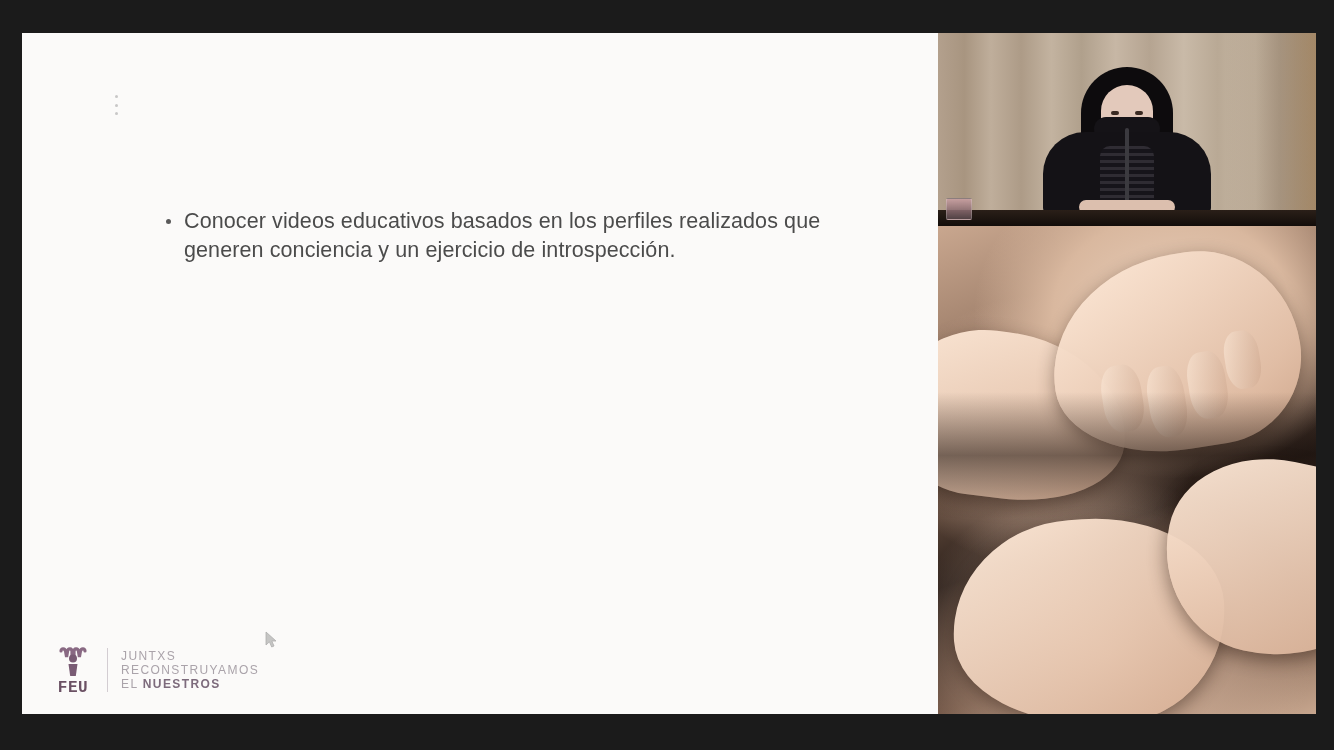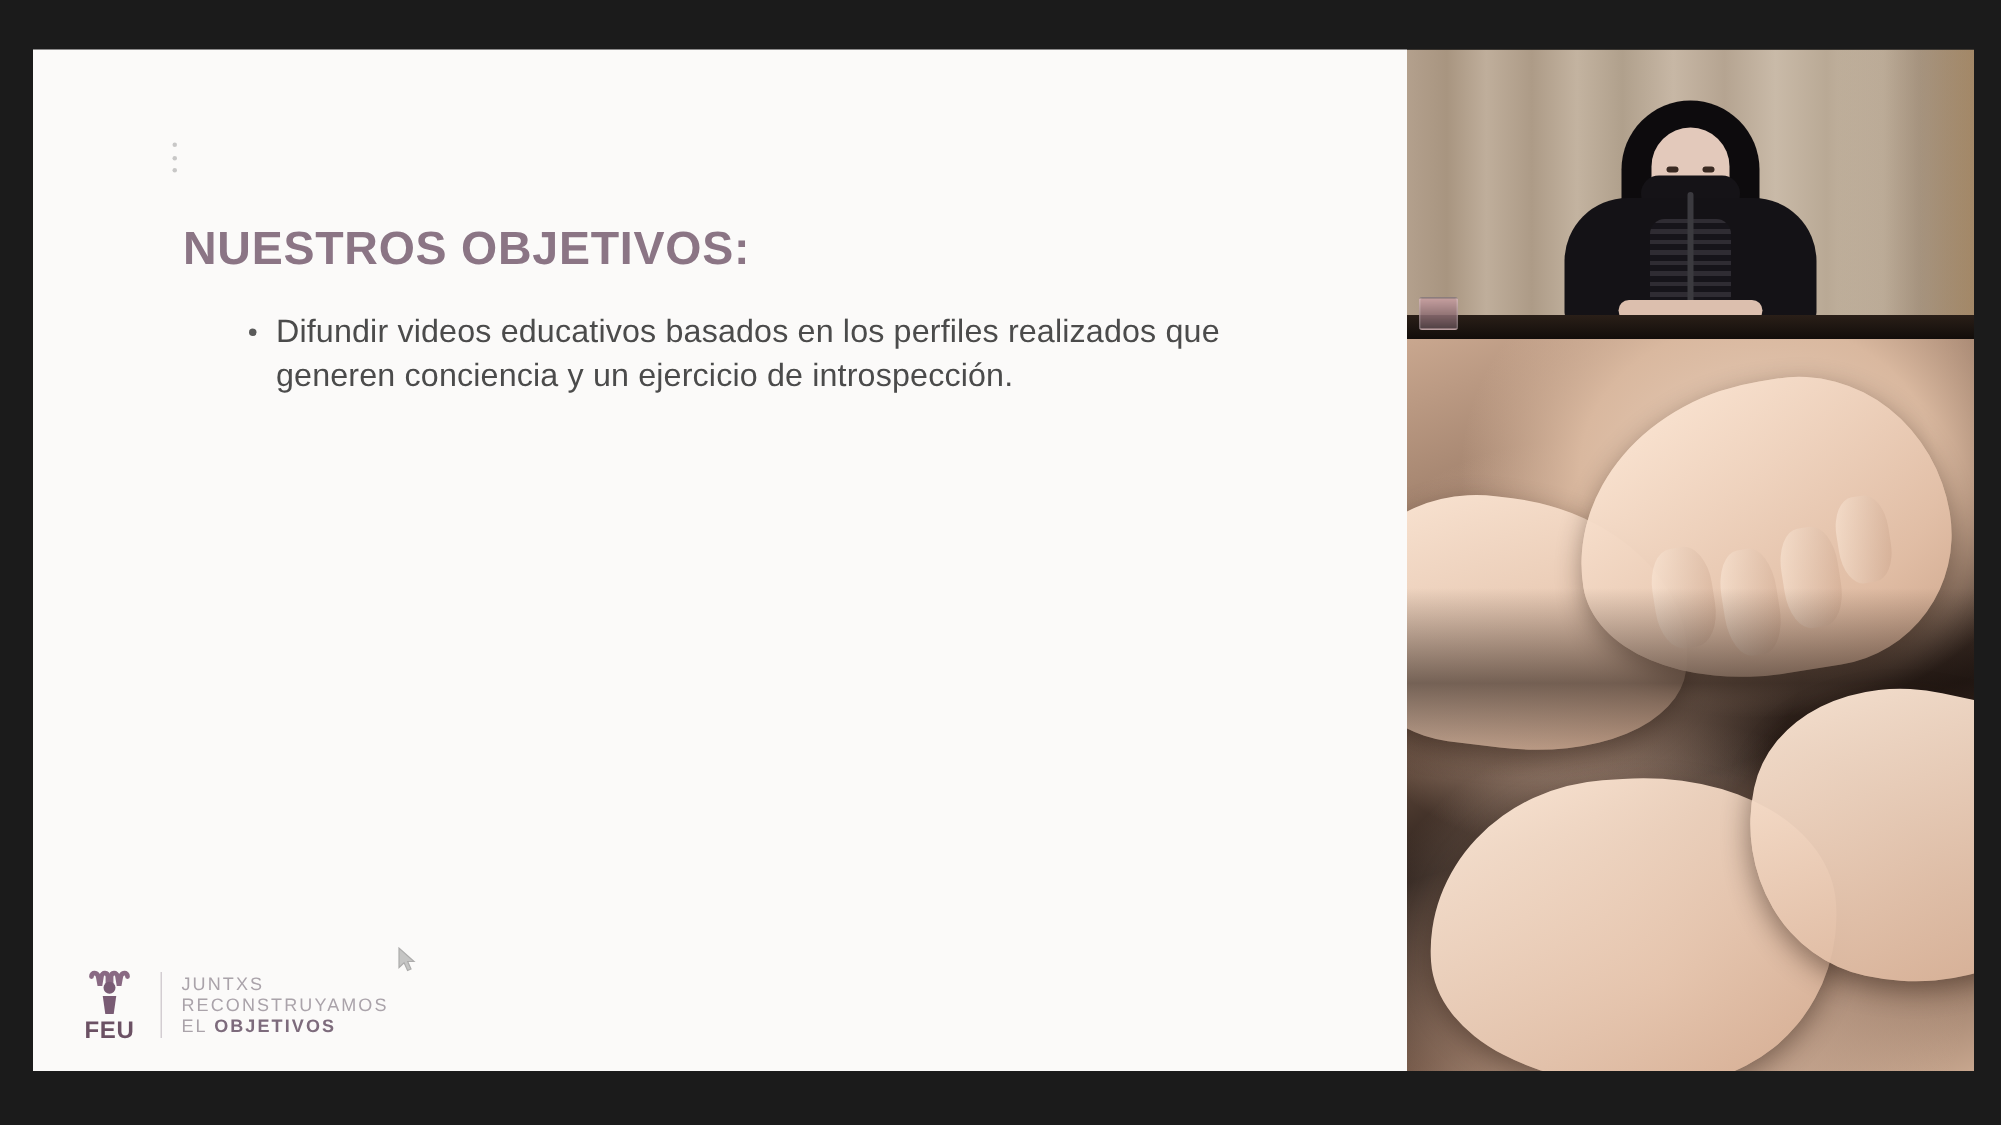--- a/index.html
+++ b/index.html
@@ -62,21 +62,21 @@
   }
   .logo-mark {
     width:42px; height:52px;
     display:flex; flex-direction:column; align-items:center; justify-content:flex-end;
     opacity:.9;
   }
   .logo-mark svg { display:block; }
   .logo-feu {
     font-size:16px; font-weight:bold; letter-spacing:.5px;
     color:#5c3f54; line-height:1; margin-top:1px;
-    font-family:Liberation Sans, sans-serif;
+    font-family:Liberation Mono, monospace;
   }
   .logo-divider { width:1px; height:44px; background:#d3cdd2; }
   .logo-text {
     font-size:12px; line-height:14px;
     letter-spacing:1.4px;
     color:#aaa3aa;
     font-family:Liberation Sans, sans-serif;
   }
   .logo-text .strong { font-weight:bold; color:#7d6b7c; }
 
@@ -206,41 +206,40 @@
 
   <div class="slide">
     <div class="slide-inner">
 
       <div class="kebab-icon">
         <i></i>
         <i></i>
         <i></i>
       </div>
 
-      <div class="slide-title">NUESTROS OBJETIVOS:</div>
 
       <div class="bullets">
-        <div class="bullet">Difundir videos educativos basados en los perfiles realizados que generen conciencia y un ejercicio de introspección.</div>
+        <div class="bullet">Conocer videos educativos basados en los perfiles realizados que generen conciencia y un ejercicio de introspección.</div>
       </div>
 
       <div class="footer-logo">
         <div class="logo-mark">
           <svg width="34" height="34" viewBox="0 0 34 34" aria-hidden="true">
             <path d="M5 6 C5 3, 9 3, 9.6 6.5 L10.6 12 L11.6 6 C12 3, 16 3, 16 6.5 L16 12" stroke="#7d5a77" stroke-width="3.2" fill="none" stroke-linecap="round"></path>
             <path d="M29 6 C29 3, 25 3, 24.4 6.5 L23.4 12 L22.4 6 C22 3, 18 3, 18 6.5 L18 12" stroke="#7d5a77" stroke-width="3.2" fill="none" stroke-linecap="round"></path>
             <circle cx="17" cy="13.5" r="4" fill="#6b4a66"></circle>
             <path d="M12.5 19 L21.5 19 L19.8 31 L14.2 31 Z" fill="#6b4a66"></path>
           </svg>
           <div class="logo-feu">FEU</div>
         </div>
         <div class="logo-divider"></div>
         <div class="logo-text">
           <div>JUNTXS</div>
           <div>RECONSTRUYAMOS</div>
-          <div><span>EL </span><span class="strong">OBJETIVOS</span></div>
+          <div><span>EL </span><span class="strong">NUESTROS</span></div>
         </div>
       </div>
 
       <div class="cursor">
         <svg width="14" height="18" viewBox="0 0 14 18" aria-hidden="true">
           <path d="M1 1 L1 14 L4.4 10.8 L6.7 16 L9 15 L6.8 10 L11 10 Z" fill="#9a9a9a" stroke="#6e6e6e" stroke-width=".8"></path>
         </svg>
       </div>
 
     </div>

